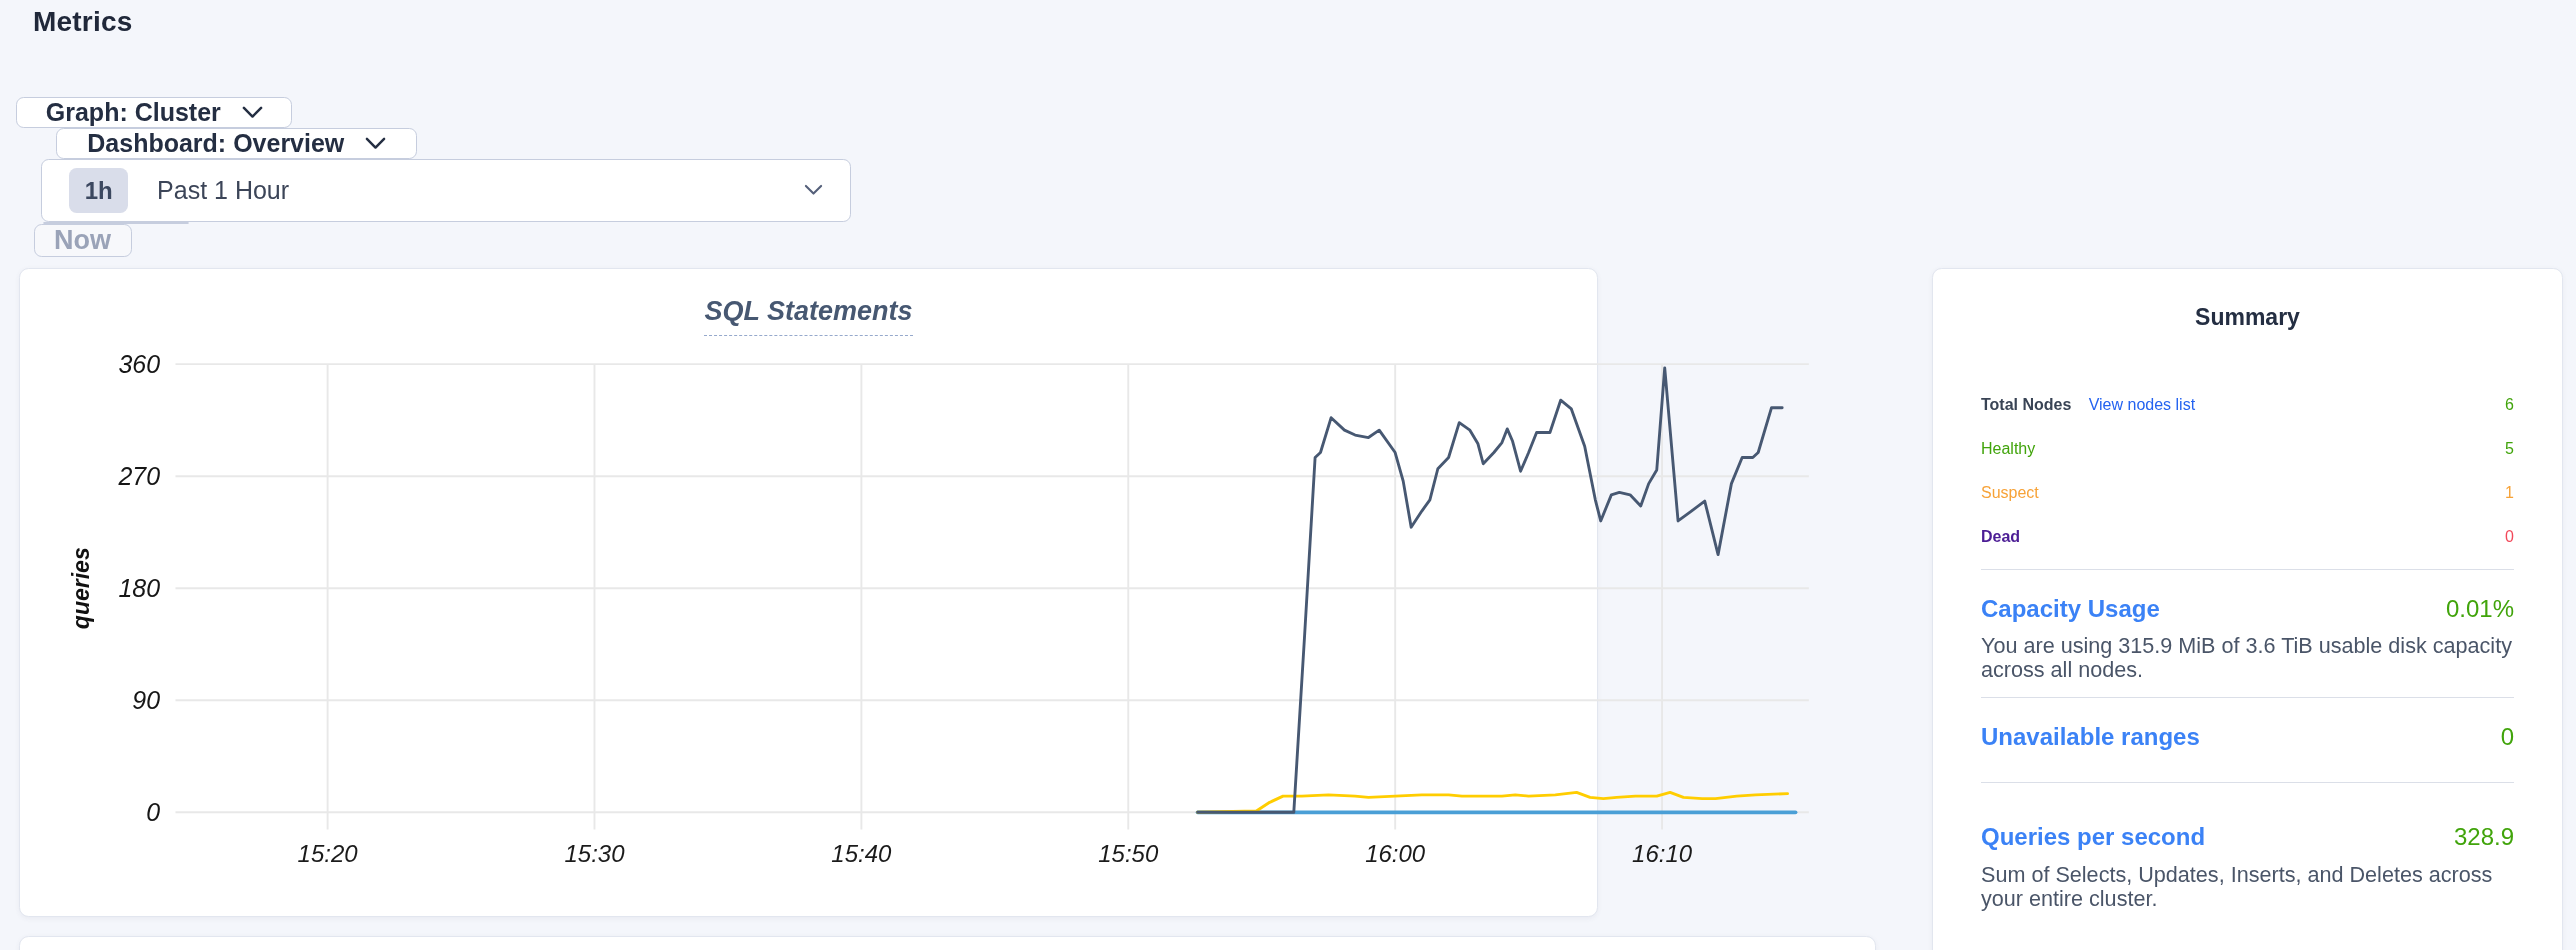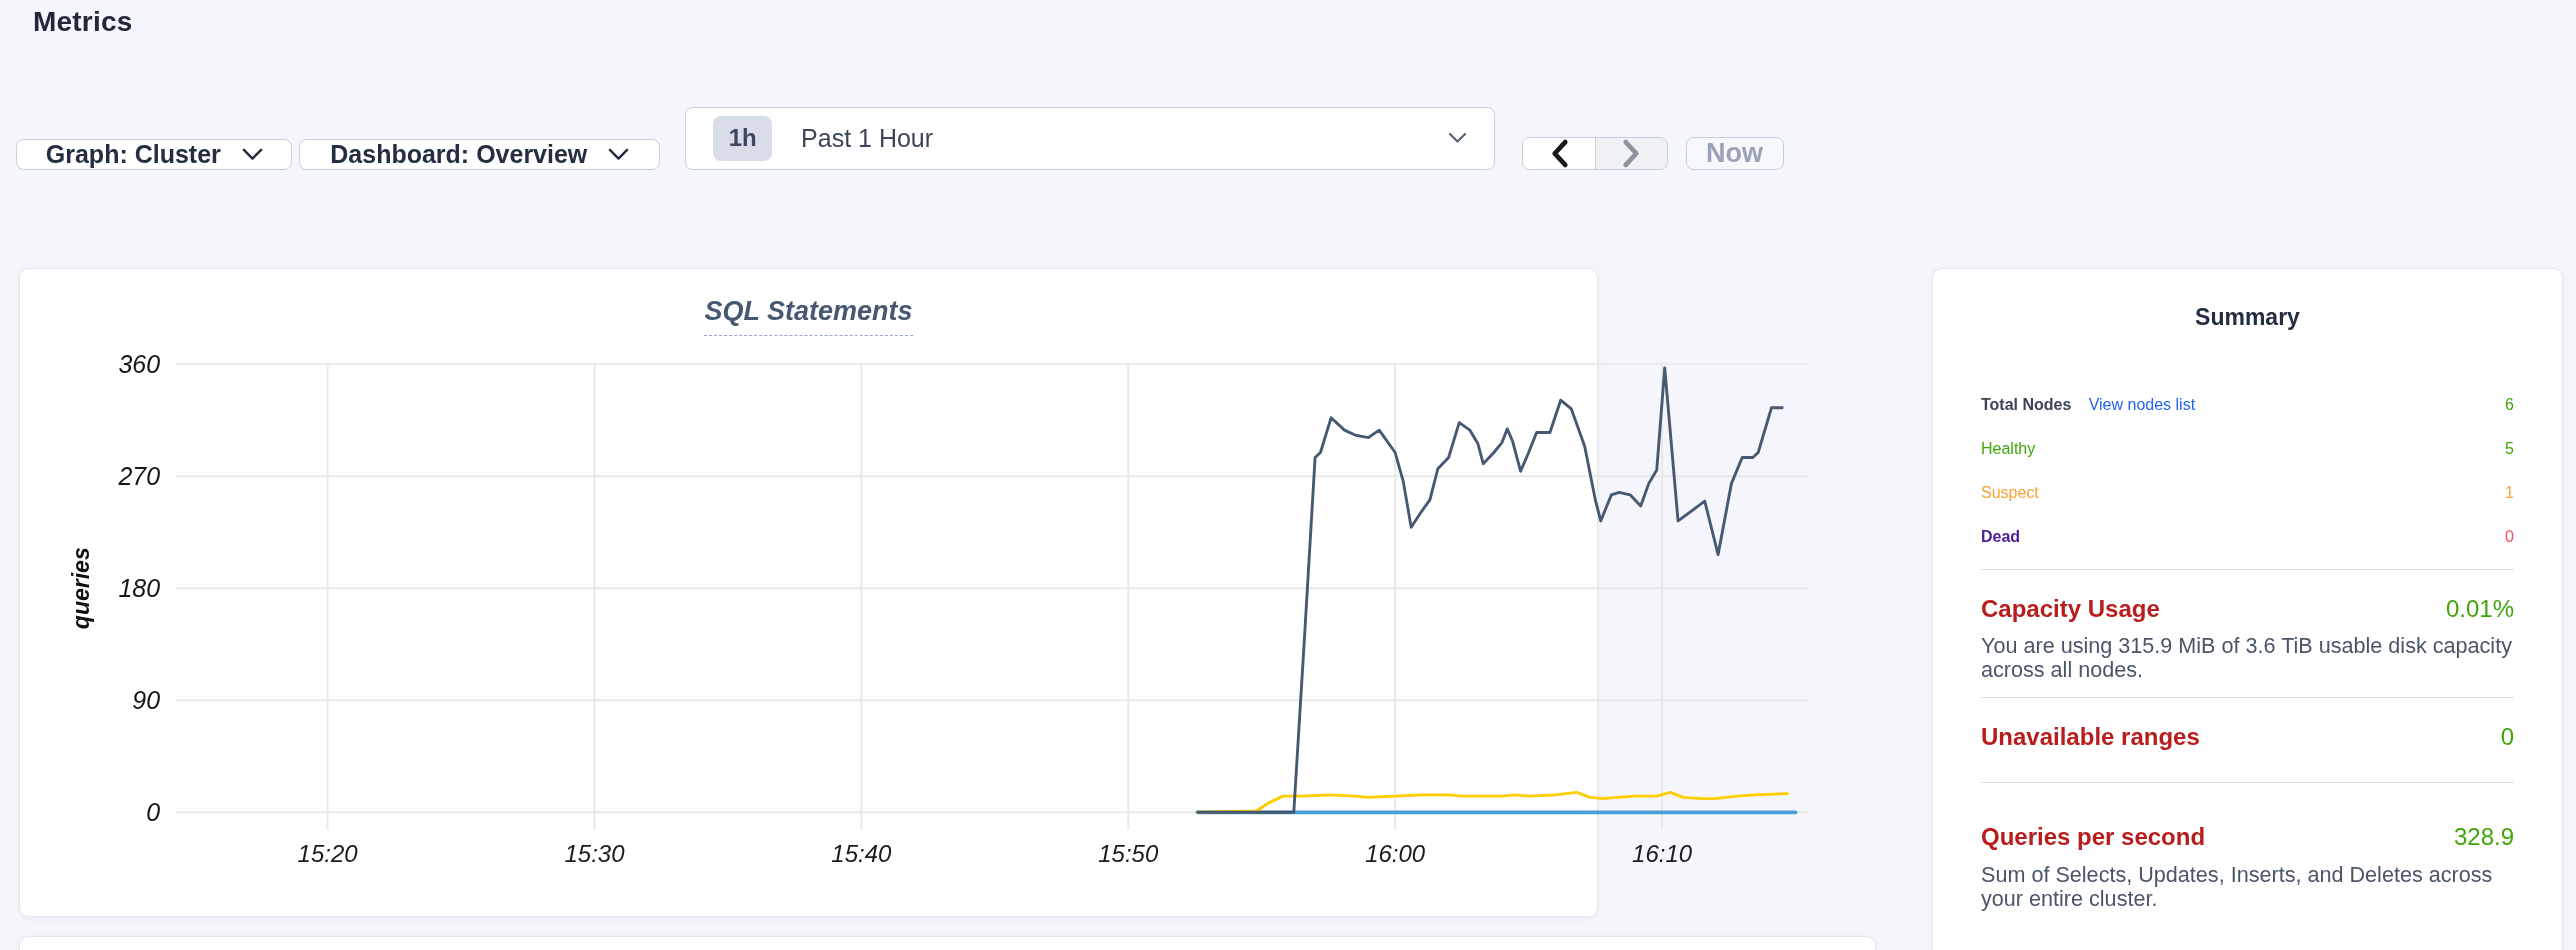--- a/index.html
+++ b/index.html
@@ -7,29 +7,29 @@
     width:2576px;height:950px;overflow:hidden;position:relative;
     background:#f4f6fb;
     font-family:"Liberation Sans","DejaVu Sans",sans-serif;
     color:#242e42;
   }
   .page-title{
     position:absolute;left:33px;top:5.8px;margin:0;
     font-size:28px;font-weight:600;color:#20283a;letter-spacing:0.2px;
   }
   
-  .controls{position:absolute;left:16.3px;top:97px;height:73px;display:flex;align-items:flex-end;}
+  .controls{position:absolute;left:16.3px;top:97px;height:73px;display:flex;align-items:flex-start;flex-direction:column;}
   .ctl{
     background:#fff;border:1px solid #c6cdde;border-radius:7.7px;
     display:flex;align-items:center;box-sizing:border-box;
   }
   .dropdown{justify-content:center;gap:21px;cursor:pointer;}
   .dd-label{font-size:25px;font-weight:700;color:#242e42;}
   .dd-graph{width:276px;}
-  .dd-dashboard{width:361px;margin-left:7px;}
+  .dd-dashboard{width:361px;margin-left:40px;}
   .chev{flex:0 0 auto;}
   .time-selector{width:810px;margin-left:25px;padding:8px 27px;cursor:pointer;}
   .time-badge{
     background:#d9ddea;color:#3c4860;font-weight:700;font-size:24px;
     border-radius:7.7px;padding:8.6px 15.4px;
   }
   .time-label{font-size:25px;color:#3c4558;margin-left:29px;}
   .time-chev{margin-left:auto;}
   .arrow-group{margin-left:27px;width:146px;padding:0;overflow:hidden;}
   .arrow-half{flex:1 1 50%;height:100%;display:flex;align-items:center;justify-content:center;cursor:pointer;}
@@ -63,21 +63,21 @@
   .val{margin-left:auto;}
   .green{color:#41a40b;}
   .row-healthy .slbl{color:#41a40b;}
   .row-suspect .slbl{color:#f7a237;}
   .row-suspect .val{color:#f7a237;}
   .row-dead .slbl{color:#4c1d95;font-weight:bold;}
   .row-dead .val{color:#f2485a;}
   .divider{height:1px;background:#dbdfe8;margin:9.6px 48px 0;}
   .sec{margin:25px 48px 0;}
   .sec-head{display:flex;align-items:baseline;font-size:24px;}
-  .sec-label{font-weight:700;color:#b91c1c;}
+  .sec-label{font-weight:700;color:#3b82f6;}
   .sec-desc{margin-top:11.5px;font-size:21.6px;line-height:24px;color:#4a5568;}
   .m-d2{margin-top:15.4px;}
   .m-s2{margin-top:25px;}
   .m-d3{margin-top:31px;}
   .m-s3{margin-top:40px;}
 </style>
 </head>
 <body>
 
 <h1 class="page-title">Metrics</h1>

